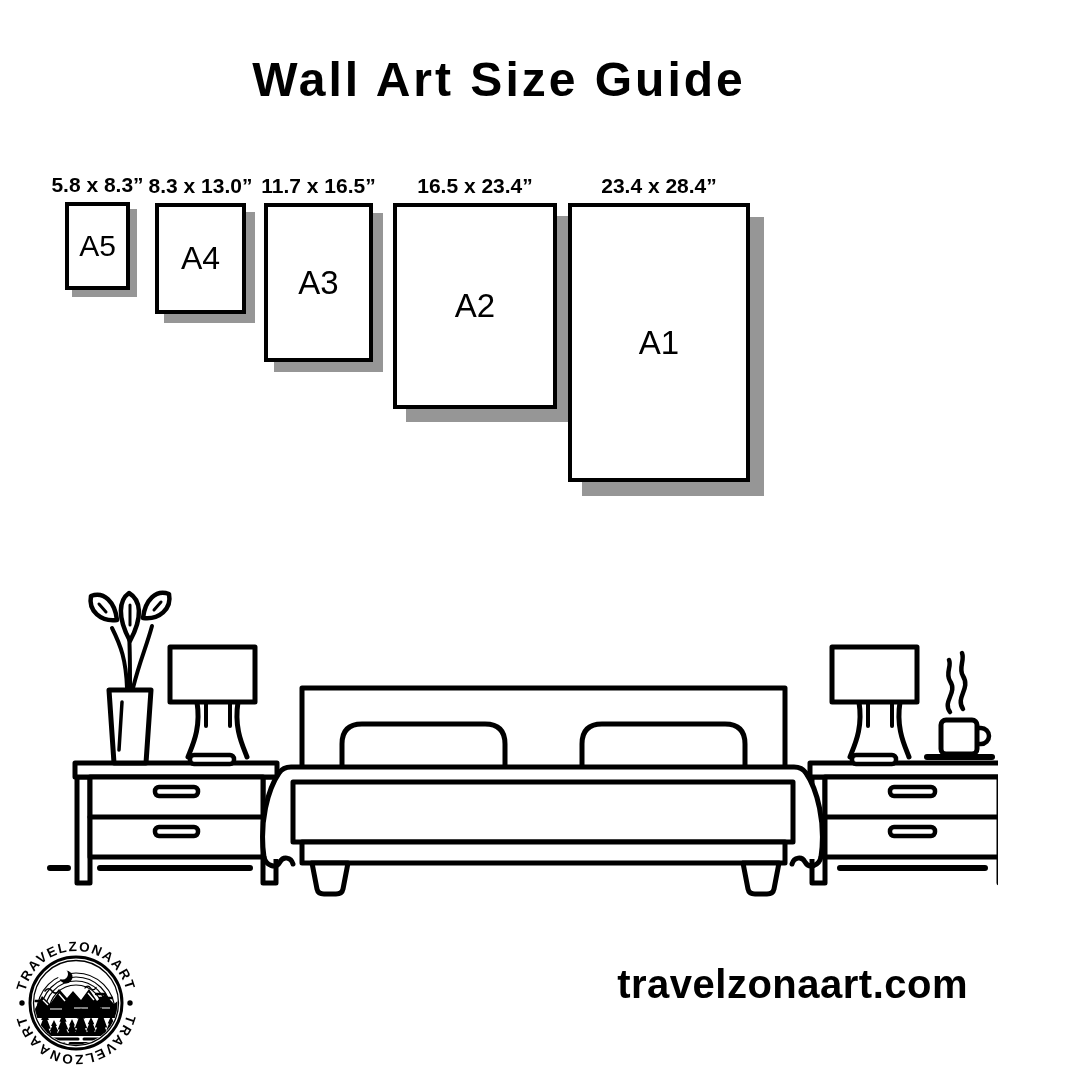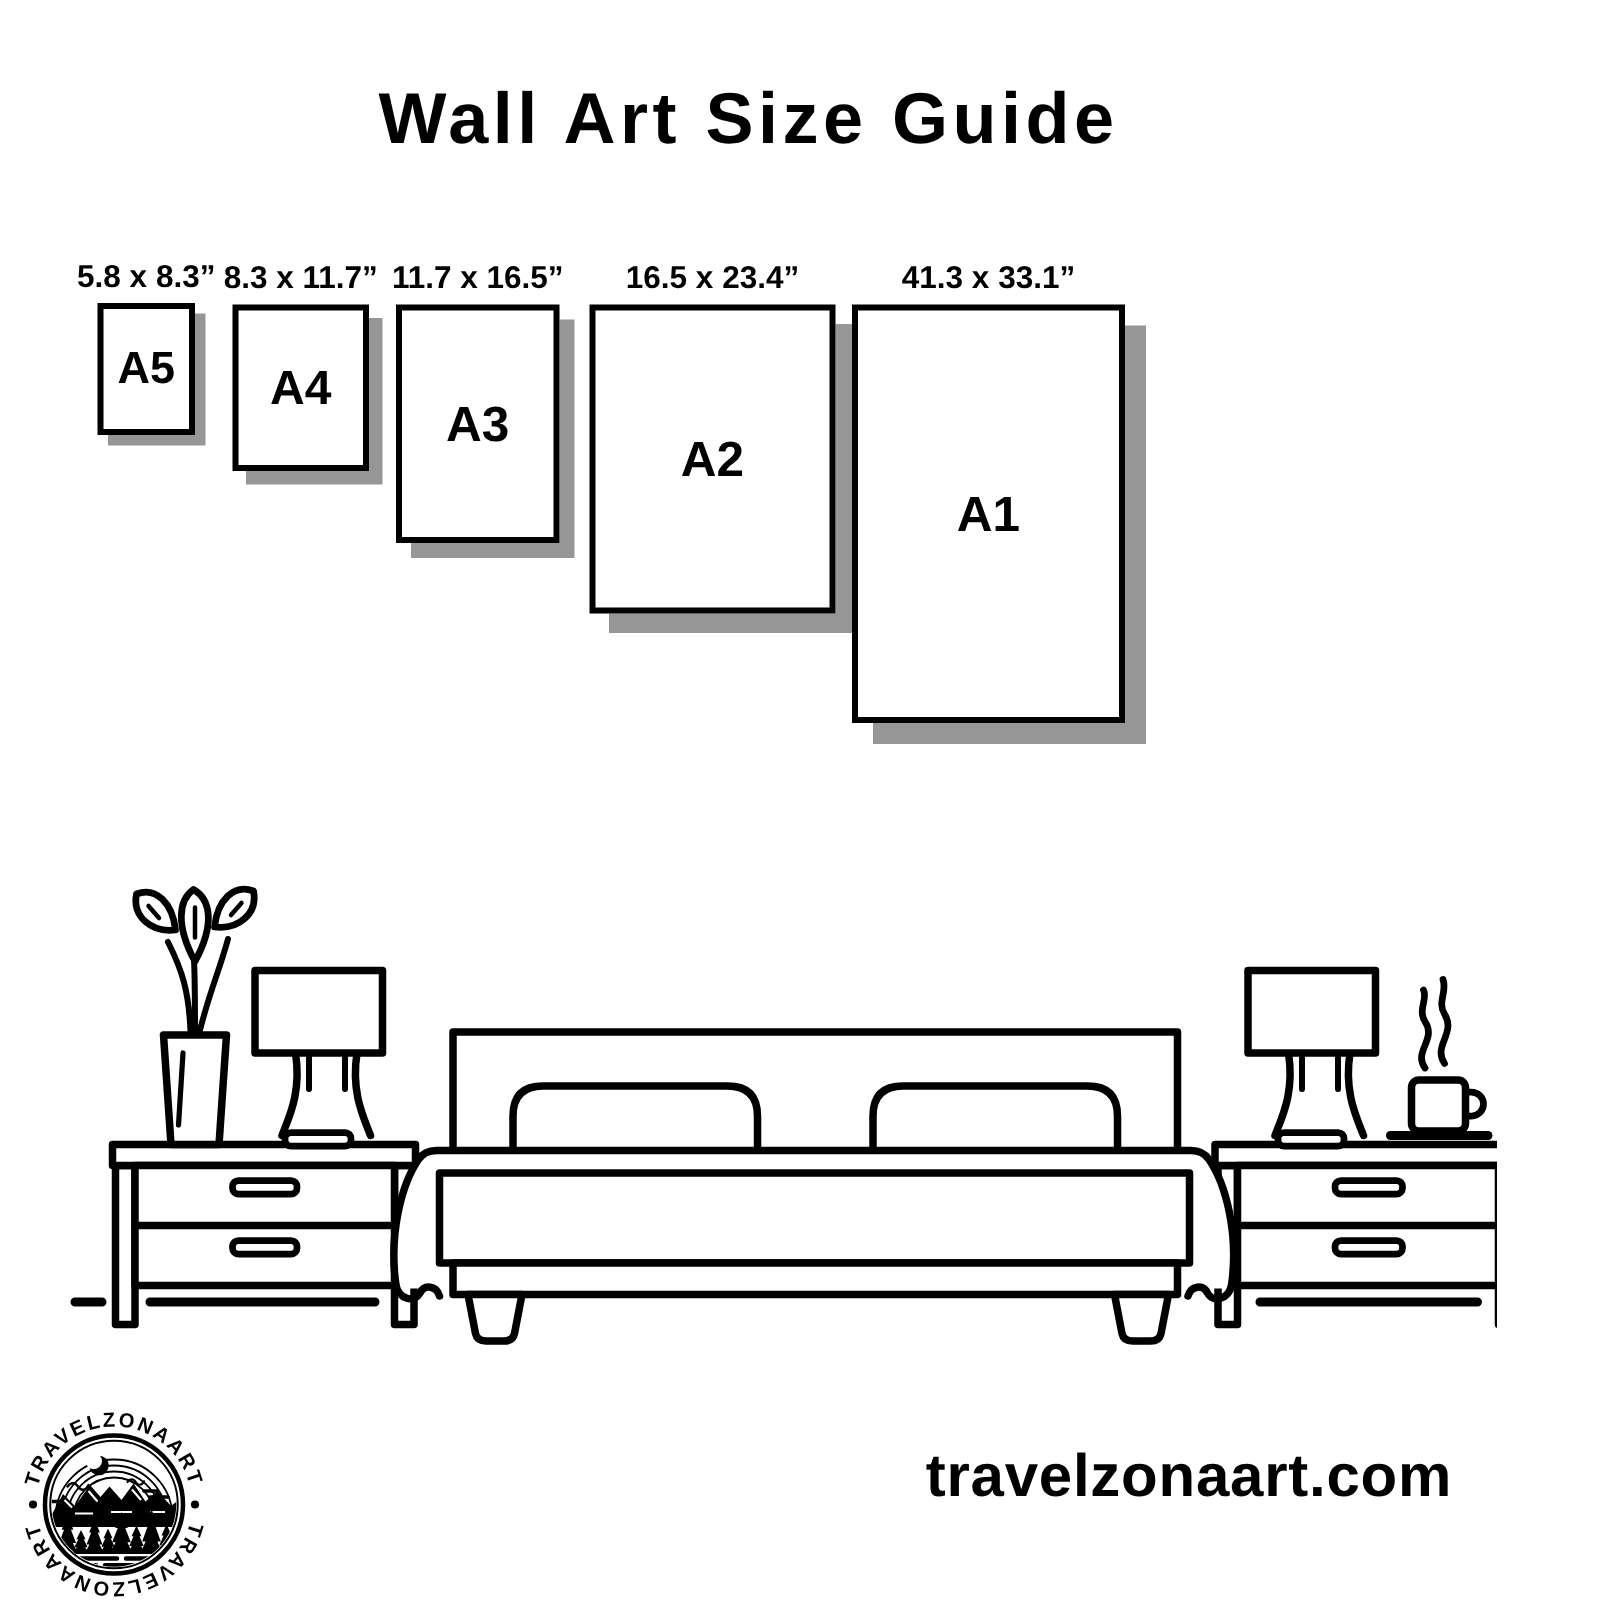--- a/index.html
+++ b/index.html
@@ -12,21 +12,21 @@
   .poster{position:absolute;width:var(--w);height:var(--h);}
   .p-a5{left:65px; top:202px;--w:65px; --h:88px; --sh:7px; --fs:30px;}
   .p-a4{left:155px;top:203px;--w:91px; --h:111px;--sh:9px; --fs:32px;}
   .p-a3{left:264px;top:203px;--w:109px;--h:159px;--sh:10px;--fs:33px;}
   .p-a2{left:393px;top:203px;padding-left:17px;--w:147px;--h:206px;--sh:13px;--fs:33px;}
   .p-a1{left:568px;top:203px;--w:182px;--h:279px;--sh:14px;--fs:33px;}
   .p-a0{left:782px;top:203px;--w:231px;--h:364px;--sh:21px;--fs:35px;}
   .pshadow{position:absolute;left:var(--sh);top:var(--sh);width:100%;height:100%;background:var(--shadow);}
   .sheet{position:absolute;inset:0;background:var(--bg);border:4px solid var(--ink);
          display:flex;align-items:center;justify-content:center;z-index:1;}
-  .code{font-weight:bold;font-size:var(--fs);letter-spacing:0px;}
+  .code{font-weight:normal;font-size:var(--fs);letter-spacing:0px;}
   .dims{position:absolute;bottom:calc(100% + 5px);left:50%;transform:translateX(-50%);
         white-space:nowrap;font-weight:bold;font-size:21px;}
   
   .scene{position:absolute;left:0;top:580px;}
   .brand{position:absolute;left:6px;top:934px;}
   .brand text{font-family:"Liberation Sans",sans-serif;}
   .site{position:absolute;top:962px;right:30px;font-weight:bold;font-size:40px;letter-spacing:.5px;}
   svg{display:block;color:var(--ink);}
 </style>
 </head>
@@ -37,42 +37,42 @@
   <div class="title">Wall Art Size Guide</div>
 
   <div class="poster p-a5">
     <div class="dims">5.8 x 8.3”</div>
     <div class="pshadow"></div>
     <div class="sheet">
       <span class="code">A5</span>
     </div>
   </div>
   <div class="poster p-a4">
-    <div class="dims">8.3 x 11.7”</div>
+    <div class="dims">8.3 x 13.0”</div>
     <div class="pshadow"></div>
     <div class="sheet">
       <span class="code">A4</span>
     </div>
   </div>
   <div class="poster p-a3">
     <div class="dims">11.7 x 16.5”</div>
     <div class="pshadow"></div>
     <div class="sheet">
       <span class="code">A3</span>
     </div>
   </div>
   <div class="poster p-a2">
     <div class="dims">16.5 x 23.4”</div>
     <div class="pshadow"></div>
     <div class="sheet">
       <span class="code">A2</span>
     </div>
   </div>
   <div class="poster p-a1">
-    <div class="dims">41.3 x 33.1”</div>
+    <div class="dims">23.4 x 28.4”</div>
     <div class="pshadow"></div>
     <div class="sheet">
       <span class="code">A1</span>
     </div>
   </div>
 
   <svg class="scene" width="1080" height="320" viewBox="0 580 1080 320" fill="none" stroke="currentColor" stroke-linecap="round" stroke-linejoin="round">
 
     <g stroke-width="6">
       <path d="M50 868 H68 M100 868 H250 M840 868 H985 M1022 868 H1038"></path>

